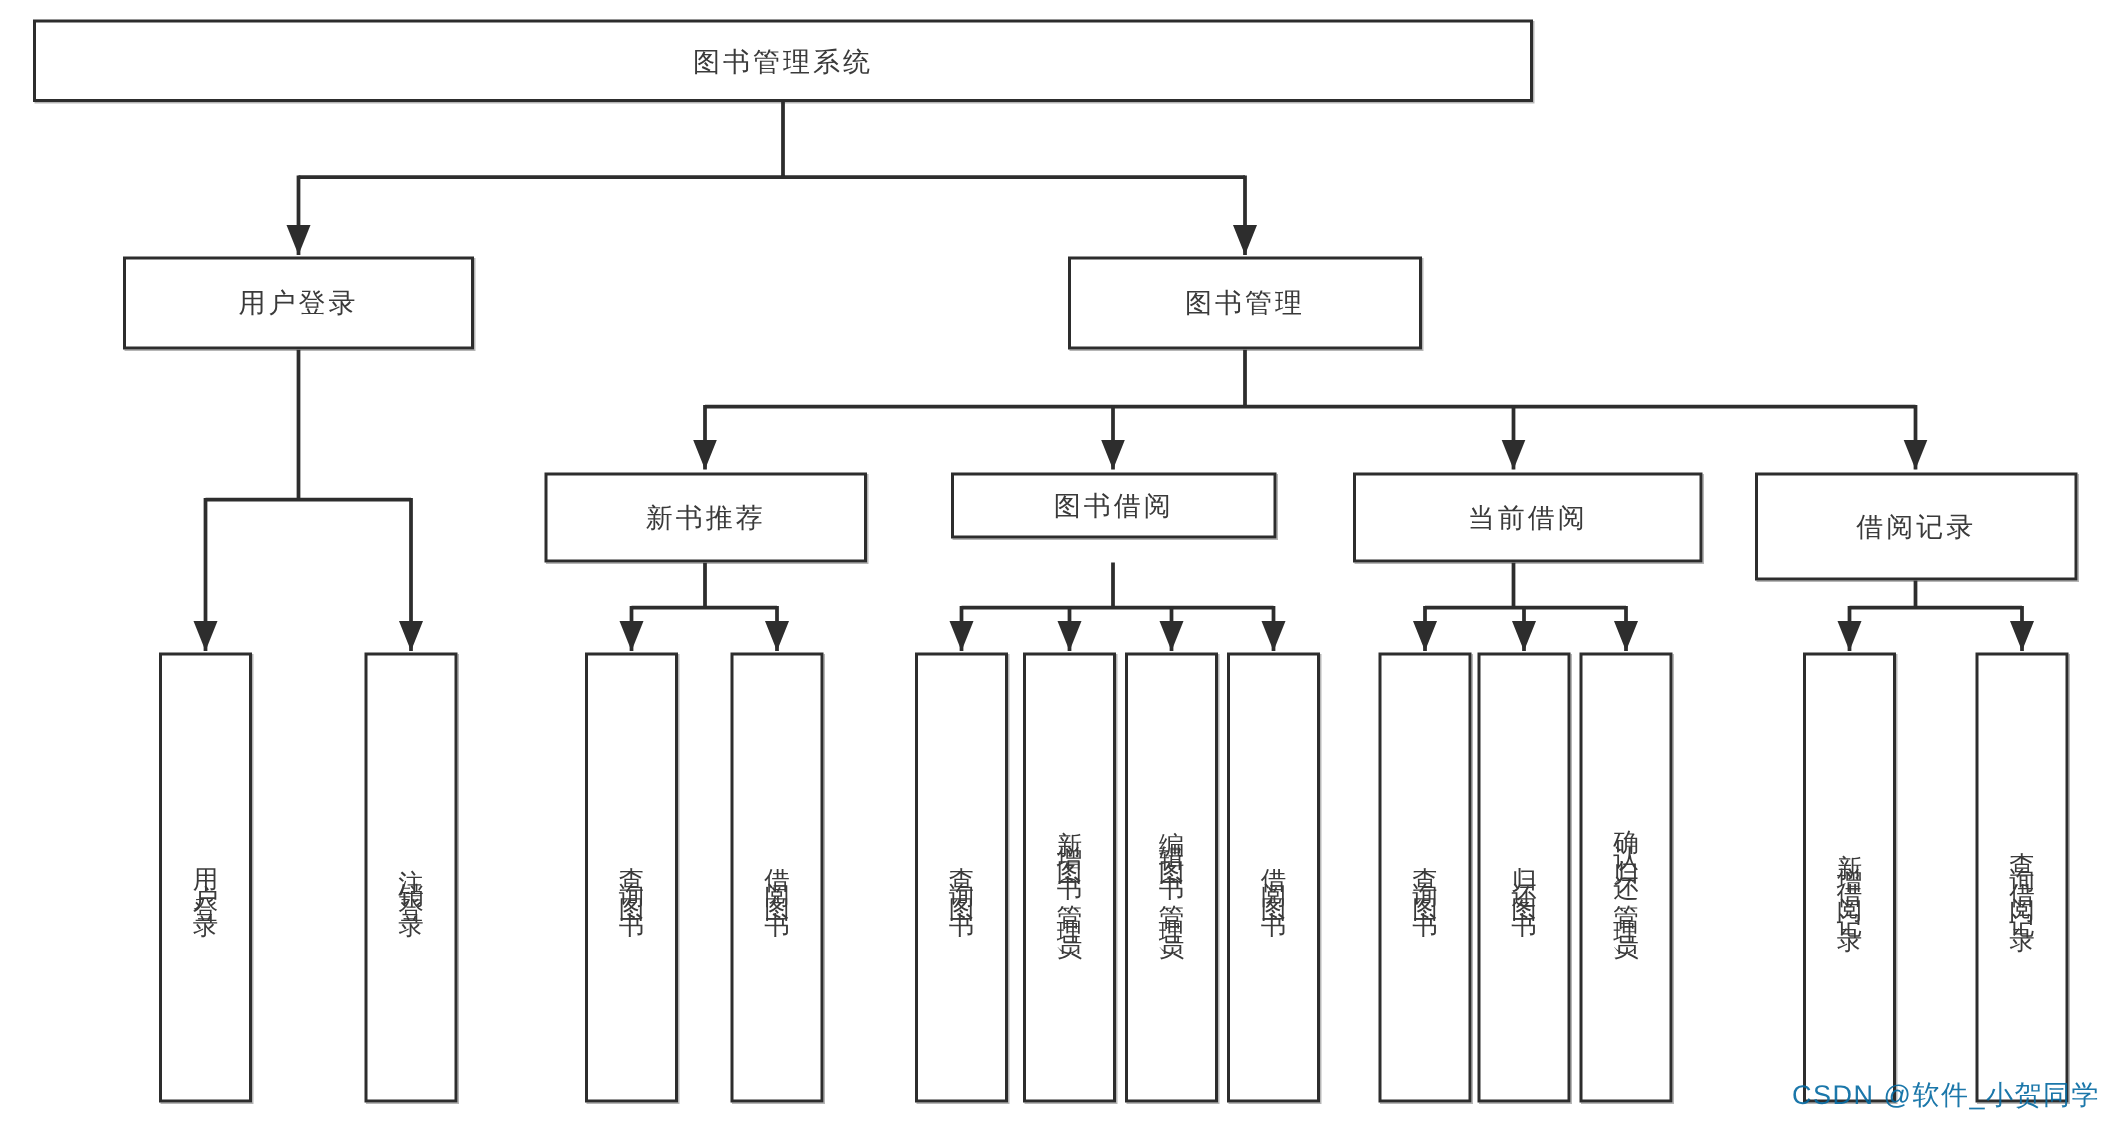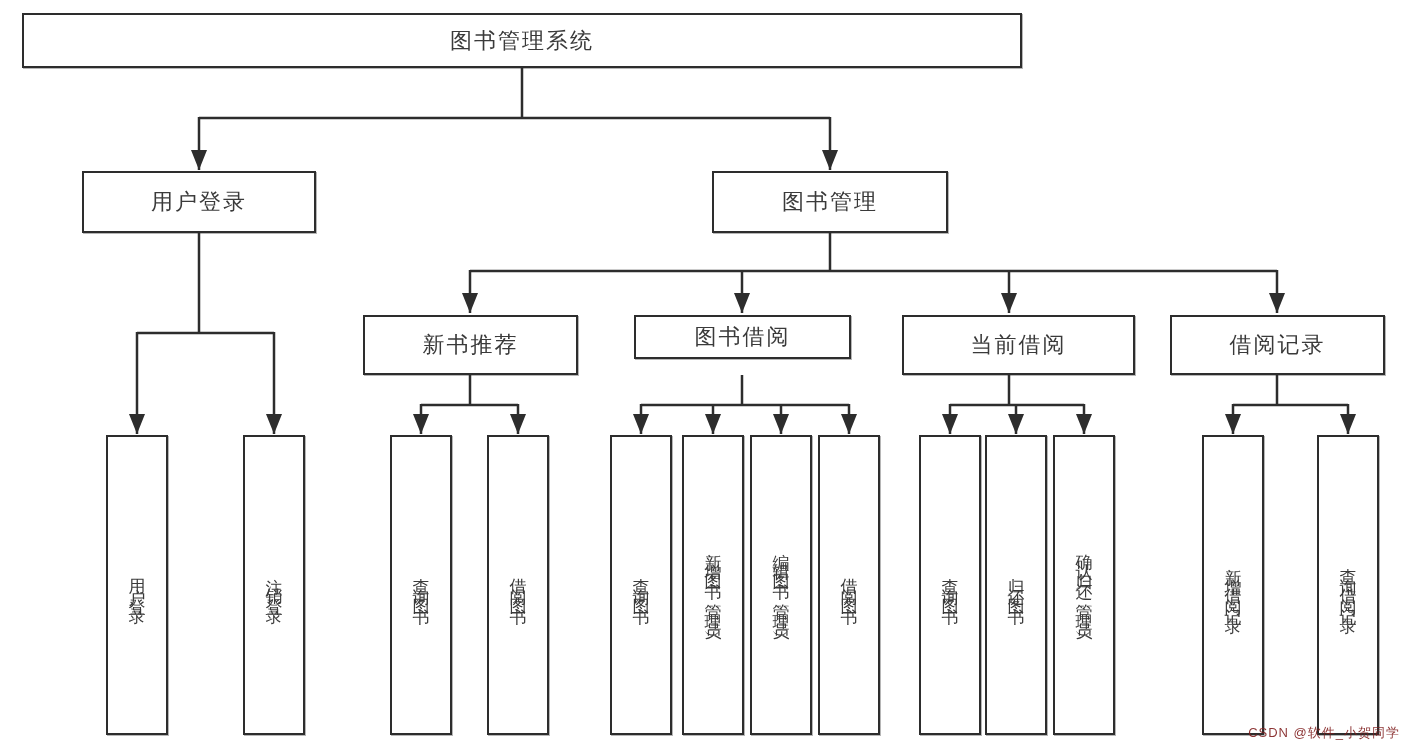--- a/index.html
+++ b/index.html
@@ -15,40 +15,40 @@
     position:absolute;
     background:#ffffff;
     border:2px solid #2d2d2d;
     box-sizing:border-box;
     display:flex;
     align-items:center;
     justify-content:center;
     box-shadow:1px 1px 0 rgba(45,45,45,.35);
   }
   .hlabel{
-    font-size:22px;
+    font-size:18px;
     color:#3a3a3a;
     letter-spacing:2px;
     white-space:nowrap;
   }
   .vtext{
     writing-mode:vertical-rl;
     text-orientation:mixed;
     font-size:17px;
     letter-spacing:10px;
     color:#3a3a3a;
     line-height:1;
     white-space:nowrap;
   }
   .watermark{
     position:absolute;
     right:5px;
     bottom:5px;
-    font-size:13px;
-    color:#7f1d1d;
+    font-size:18px;
+    color:#0369a1;
     letter-spacing:1px;
     opacity:.9;
     white-space:nowrap;
     margin-left:12px;
   }
 </style>
 </head>
 <body>
 
 <div class="canvas">
@@ -109,21 +109,21 @@
 
   <div class="box" style="left:363px;top:315px;width:215px;height:60px">
     <span class="hlabel">新书推荐</span>
   </div>
   <div class="box" style="left:634px;top:315px;width:217px;height:44px">
     <span class="hlabel">图书借阅</span>
   </div>
   <div class="box" style="left:902px;top:315px;width:233px;height:60px">
     <span class="hlabel">当前借阅</span>
   </div>
-  <div class="box" style="left:1170px;top:315px;width:215px;height:60px">
+  <div class="box" style="left:1170px;top:315px;width:215px;height:72px">
     <span class="hlabel">借阅记录</span>
   </div>
 
   <div class="box" style="left:106px;top:435px;width:62px;height:300px">
     <span class="vtext">用户登录</span>
   </div>
   <div class="box" style="left:243px;top:435px;width:62px;height:300px">
     <span class="vtext">注销登录</span>
   </div>
 

